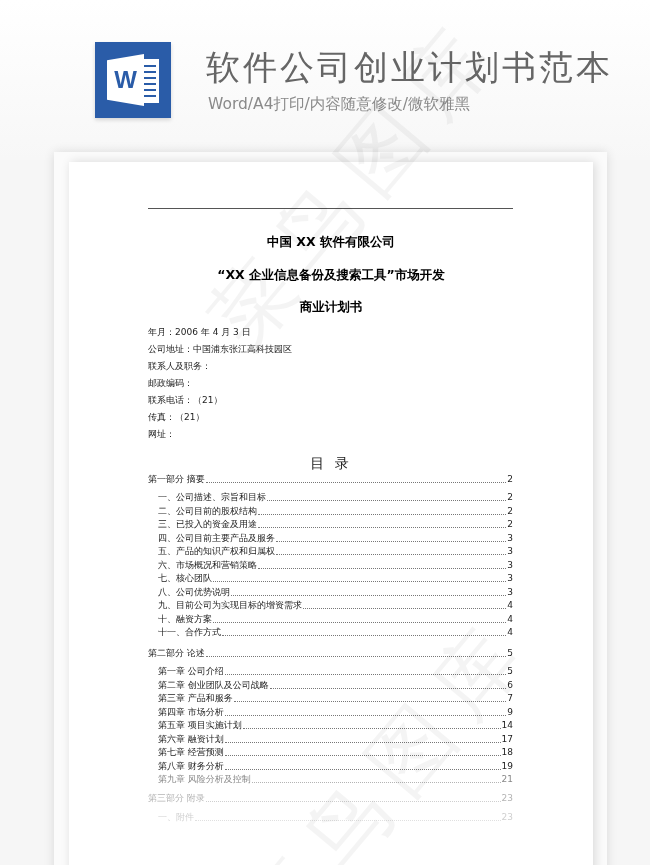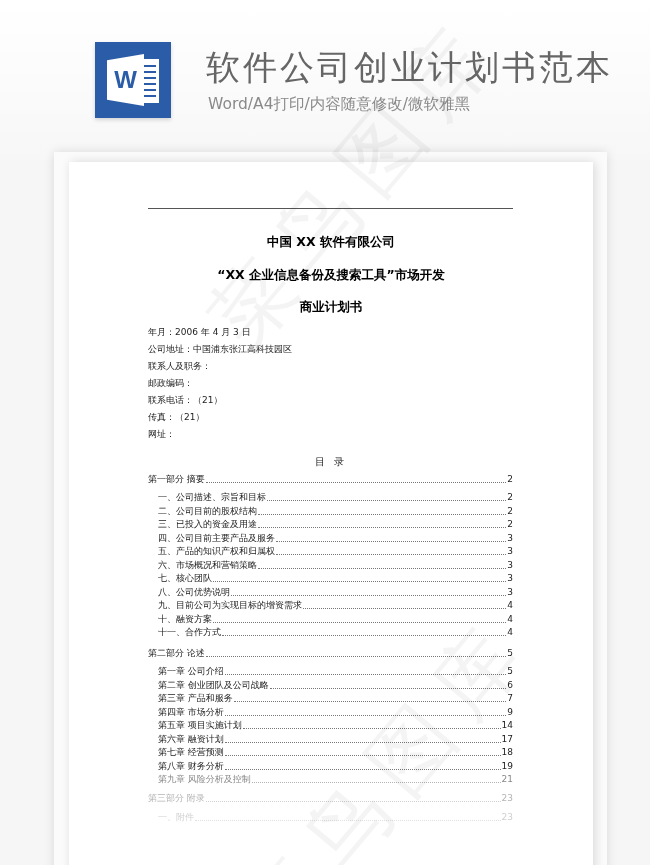--- a/index.html
+++ b/index.html
@@ -59,21 +59,21 @@
     font-size: 12.5px; font-weight: bold; color: #000000; white-space: nowrap;
   }
   .h-company { top: 72px; }
   .h-project { top: 105px; }
   .h-plan { top: 137px; }
   .info {
     position: absolute; left: 79px; top: 162px; font-size: 9px; color: #222; line-height: 17px;
   }
   .toc-title {
     position: absolute; left: 0; top: 293px; width: 524px; text-align: center;
-    font-size: 10px; color: #222; letter-spacing: 3px;
+    font-size: 14px; color: #222; letter-spacing: 3px;
   }
   .toc { position: absolute; left: 79px; top: 311px; width: 365px; }
   .toc-row {
     position: absolute; left: 0; width: 365px; height: 13px;
     display: flex; align-items: flex-end; font-size: 9px; color: #222; line-height: 13px;
   }
   .toc-row .lbl { white-space: nowrap; }
   .toc-row .dots {
     flex: 1; border-bottom: 1px dotted #777; margin: 0 1px 3px 1px; height: 1px;
   }

